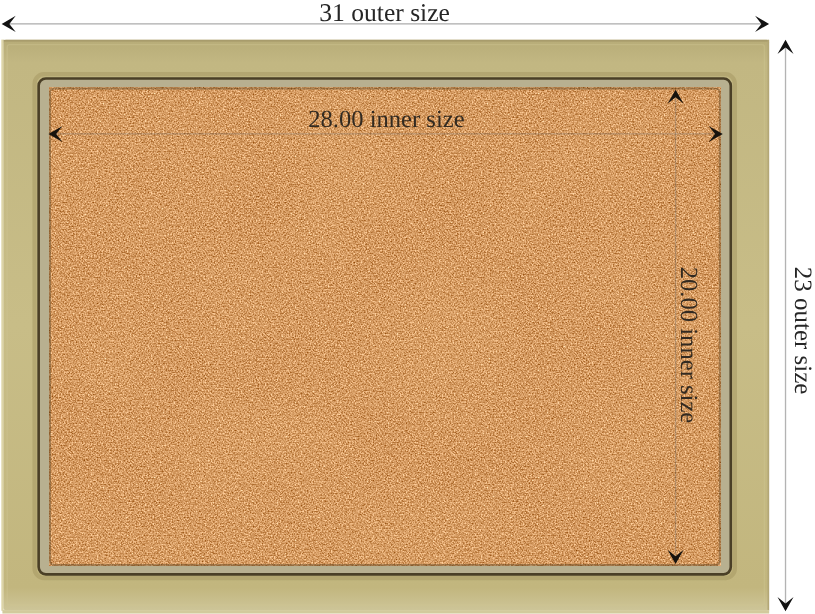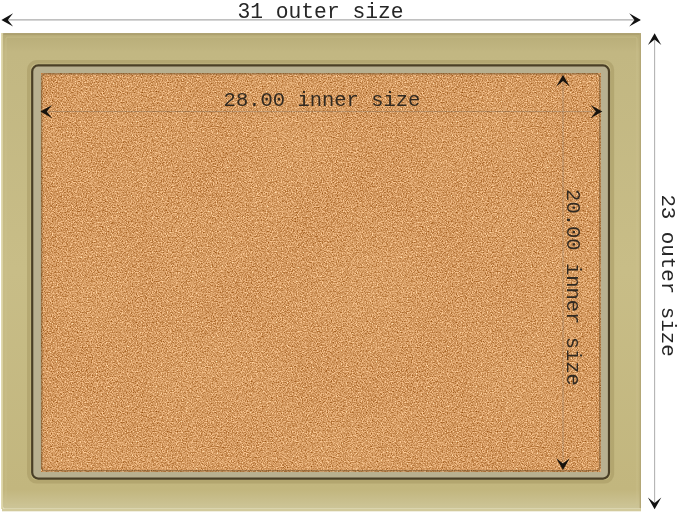--- a/index.html
+++ b/index.html
@@ -1,17 +1,17 @@
 <!DOCTYPE html>
 <html><head>
 <meta charset="utf-8">
 <style>
   html,body{margin:0;padding:0;background:#ffffff;}
   #stage{position:relative;width:679px;height:512px;background:#ffffff;overflow:hidden;
-         font-family:Liberation Mono, monospace;}
+         font-family:Liberation Serif, serif;}
   svg{display:block}
 </style>
 </head>
 <body>
 <div id="stage">
 <svg width="679" height="512" viewBox="0 0 679 512" xmlns="http://www.w3.org/2000/svg">
   <defs>
     <linearGradient id="faceV" x1="0" y1="0" x2="0" y2="1">
       <stop offset="0" stop-color="#b7ac78"></stop>
       <stop offset="0.04" stop-color="#c2b782"></stop>

